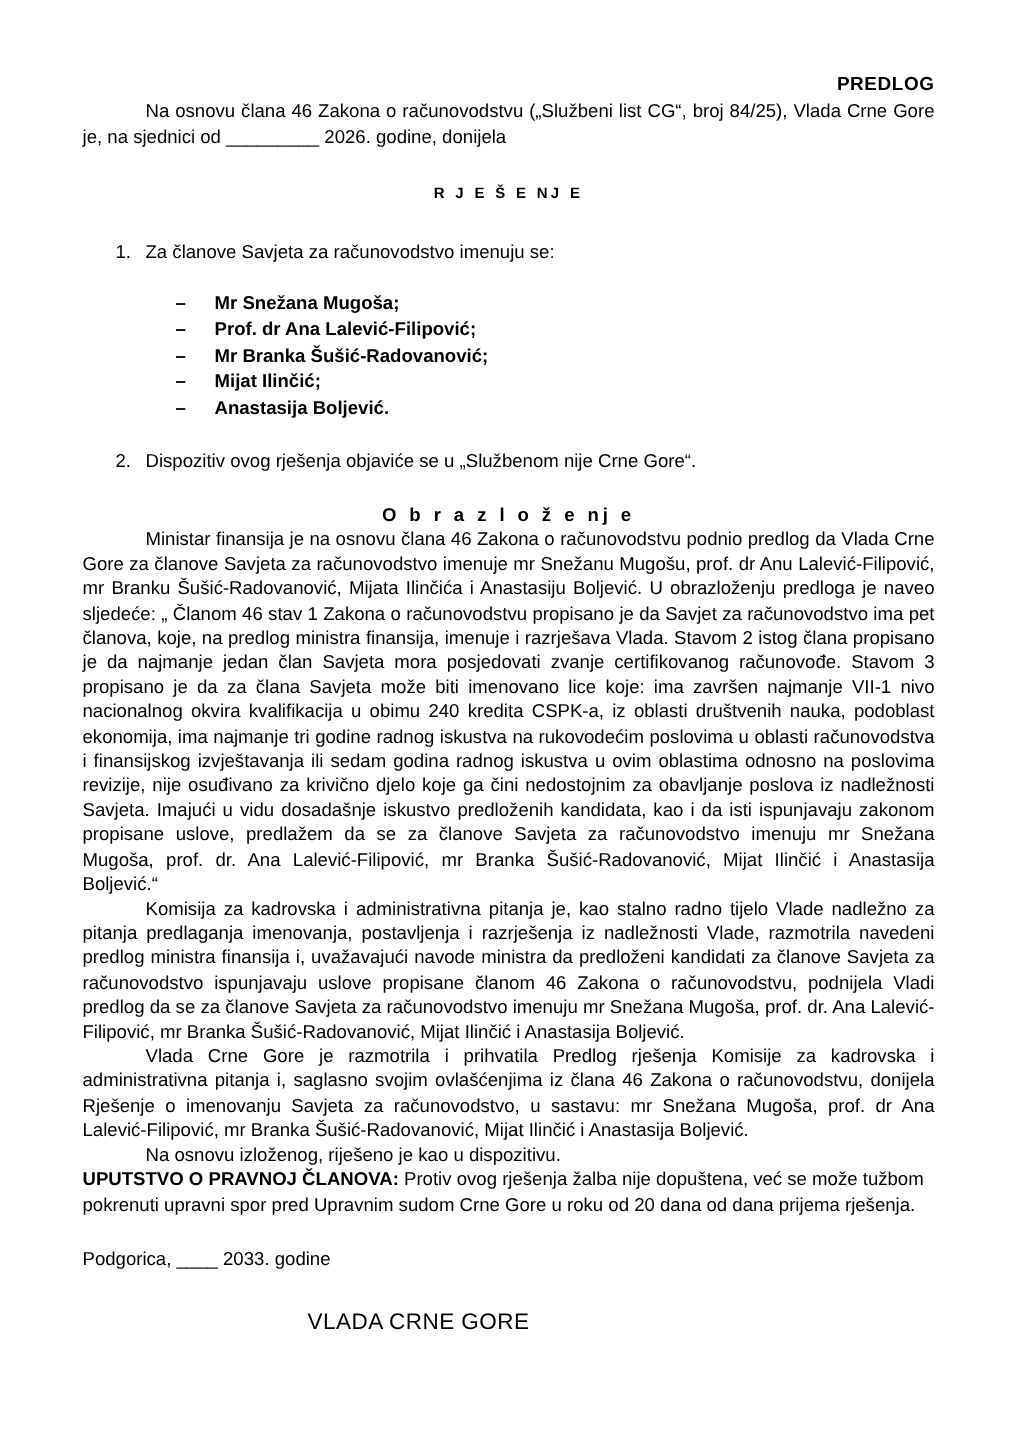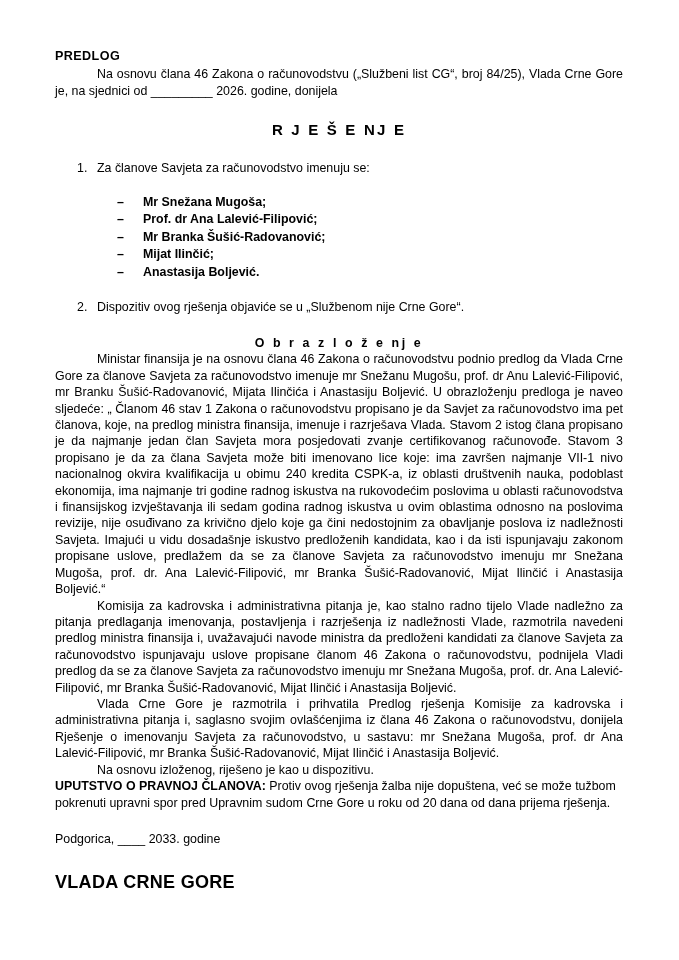--- a/index.html
+++ b/index.html
@@ -27,20 +27,21 @@
   .content {
     position: absolute;
     left: 55px;
     top: 0;
     width: 568px;
     font-size: 12.4px;
     line-height: 16.4px;
   }
 
   .doc-label {
+    text-align: right;
     font-weight: bold;
     font-size: 12.6px;
     letter-spacing: 0.4px;
     margin-top: 48px;
     margin-bottom: 2px;
   }
 
   p.just {
     text-align: justify;
     text-justify: inter-word;
@@ -55,21 +56,21 @@
   }
 
   .title-block {
     text-align: center;
     font-weight: bold;
     margin-top: 22px;
     line-height: 17px;
   }
   .title-main {
     letter-spacing: 2.2px;
-    font-size: 15px;
+    font-size: 10px;
   }
   .title-sub {
     font-size: 12.6px;
     letter-spacing: 0.1px;
     margin-top: 1px;
   }
 
   ol.numlist {
     margin: 0;
     padding: 0;
@@ -122,22 +123,23 @@
     line-height: 16.6px;
   }
   .uputstvo b { font-weight: bold; }
 
   .broj-block {
     margin-top: 20px;
     line-height: 16.6px;
   }
 
   .gov-line {
-    font-weight: bold;
-    font-size: 18px;
+    text-align: center;
+    font-weight: normal;
+    font-size: 15px;
     margin-top: 26px;
     letter-spacing: 0.3px;
     padding-right: 120px;
   }
 </style>
 </head>
 <body>
 
 <div class="page">
   <div class="content">

